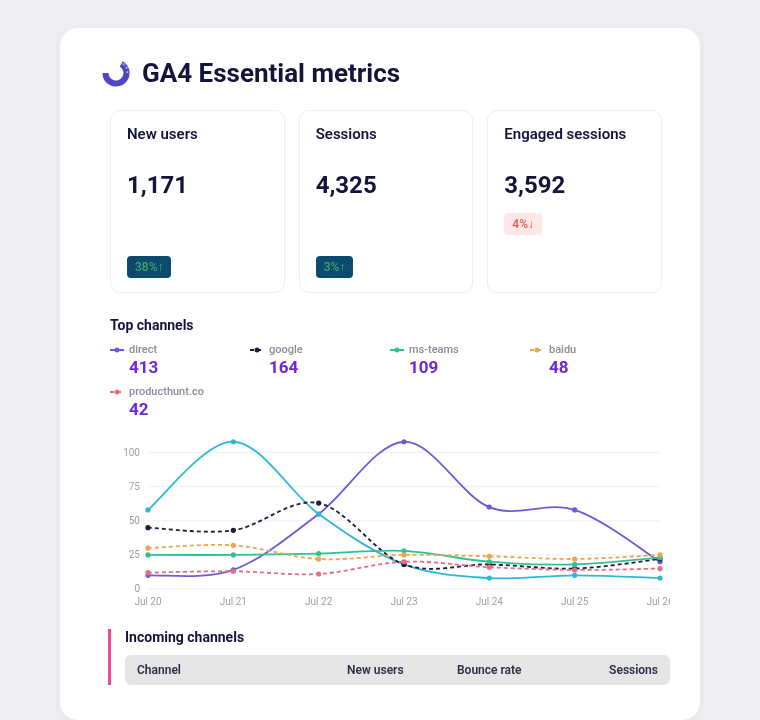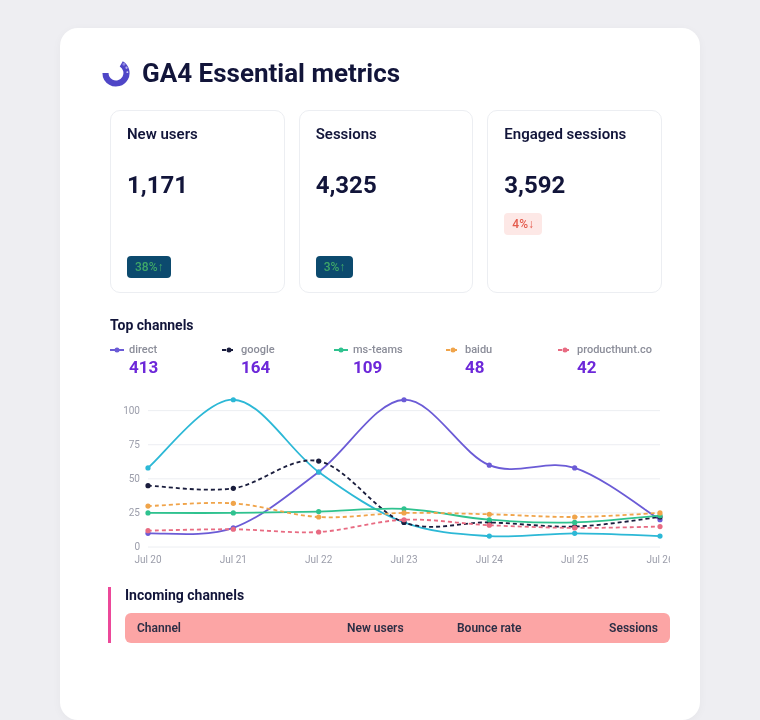--- a/index.html
+++ b/index.html
@@ -73,21 +73,21 @@
   .delta-down { background: #fde8e6; color: #e45b4d; }
   .section-title {
     font-size: 14px;
     font-weight: 700;
     color: #12153a;
     margin-bottom: 10px;
     padding-left: 8px;
   }
   .legend {
     display: grid;
-    grid-template-columns: repeat(5, 1fr);
+    grid-template-columns: repeat(4, 1fr);
     row-gap: 8px;
     margin-bottom: 12px;
     padding-left: 8px;
   }
   .legend-item { display: flex; flex-direction: column; }
   .legend-top { display: flex; align-items: center; gap: 5px; }
   .legend-dot {
     width: 14px; height: 6px; display:inline-flex; align-items:center;
   }
   .legend-name { font-size: 11px; color: #8b8d99; font-weight: 500;}
@@ -106,21 +106,21 @@
     margin-left: 6px;
   }
   .incoming-title {
     font-size: 14px;
     font-weight: 700;
     color: #12153a;
     margin-bottom: 10px;
   }
   .table-head {
     display: flex;
-    background: #fca5a5;
+    background: #e5e5e5;
     border-radius: 6px;
     padding: 8px 12px;
   }
   .th {
     font-size: 12px;
     font-weight: 600;
     color: #2b2e45;
   }
   .th1 { flex: 0 0 210px; }
   .th2 { flex: 0 0 110px; }

